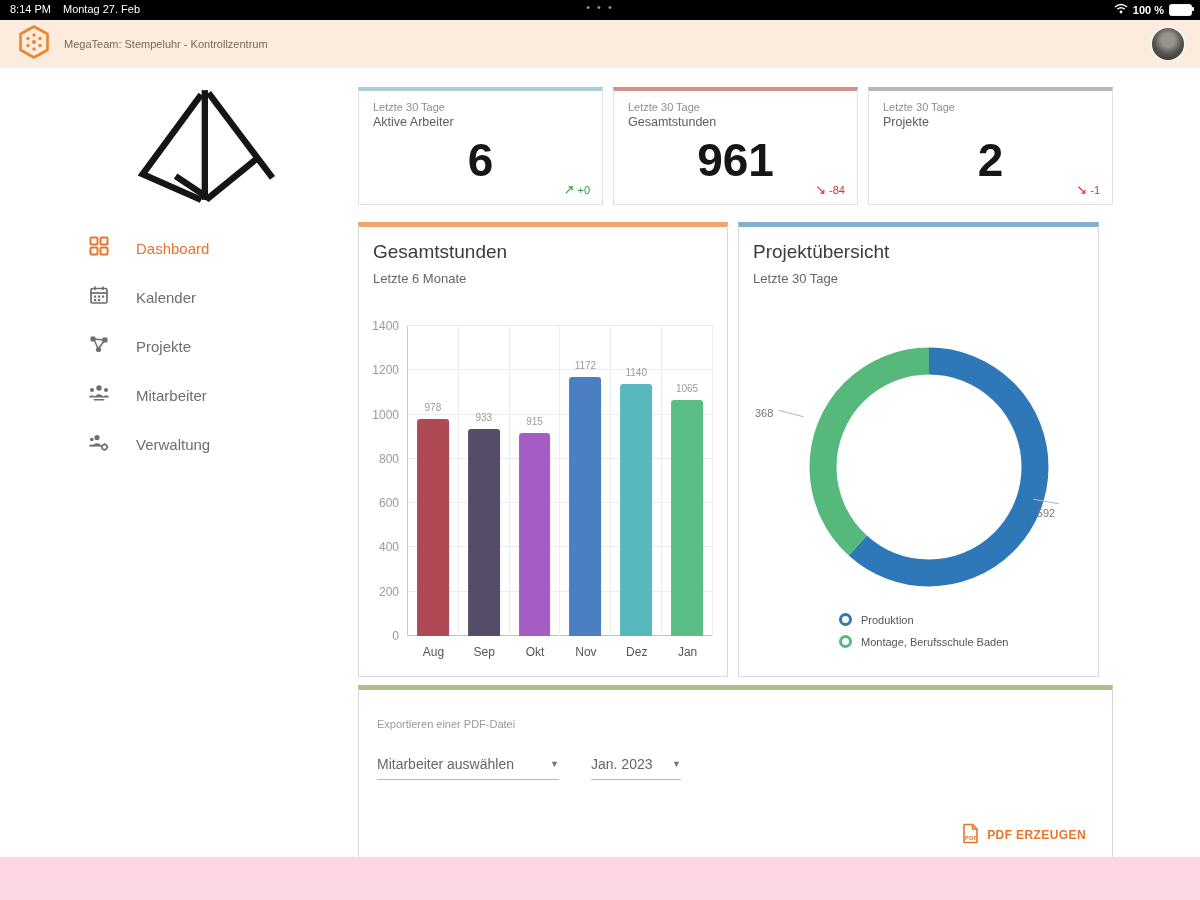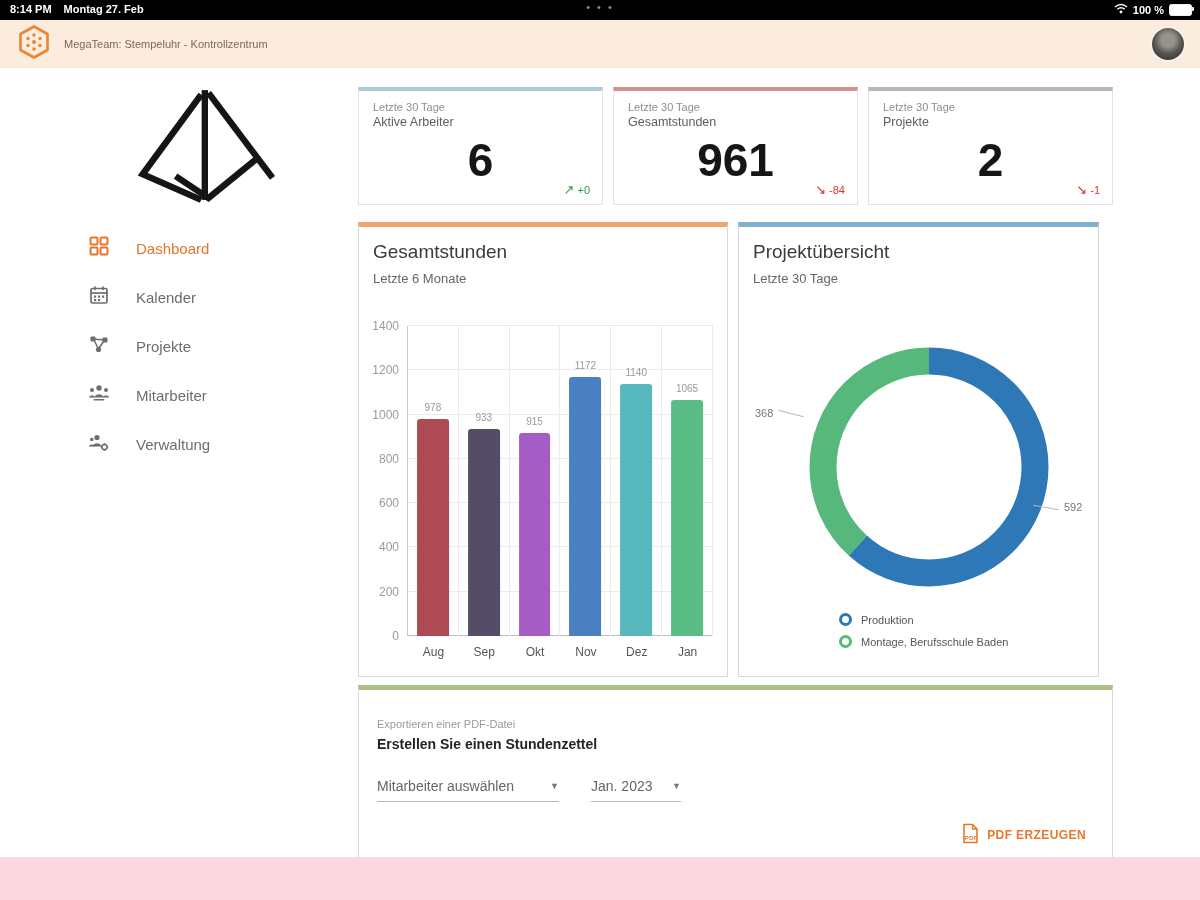--- a/index.html
+++ b/index.html
@@ -1,21 +1,21 @@
 <!DOCTYPE html>
 <html><head>
 <meta charset="utf-8">
 <style>
   html,body{margin:0;padding:0;background:#ffffff;}
   body{font-family:"Liberation Sans",sans-serif;}
   .screen{position:relative;width:1200px;height:900px;background:#fff;overflow:hidden;}
 
   
   .status-bar{position:absolute;top:0;left:0;width:1200px;height:20px;background:#000;color:#fff;font-size:11px;}
-  .sb-left{position:absolute;left:10px;top:3px;display:flex;gap:12px;font-weight:bold;}
+  .sb-left{position:absolute;left:10px;top:3px;display:flex;gap:12px;font-weight:normal;}
   .sb-center{position:absolute;left:50%;top:1px;transform:translateX(-50%);color:#8f8f8f;font-size:11px;letter-spacing:2px;}
   .sb-right{position:absolute;right:8px;top:3px;display:flex;align-items:center;gap:5px;font-weight:bold;}
   .battery{width:21px;height:10px;border:1px solid #efefef;border-radius:2.5px;position:relative;background:#fff;}
   .battery::after{content:"";position:absolute;right:-3px;top:2.5px;width:2px;height:4px;background:#efefef;border-radius:0 1px 1px 0;}
 
   
   .app-header{position:absolute;top:20px;left:0;width:1200px;height:48px;background:#fbecdd;display:flex;align-items:center;padding:0 16px;box-sizing:border-box;}
   .app-title{margin-left:12px;font-size:11px;color:#7c685a;}
   .avatar{position:absolute;right:14px;top:6px;width:36px;height:36px;border-radius:50%;
     background:radial-gradient(circle at 50% 38%, #97928a 0 26%, #55524e 55%, #2e2d2b 100%);
@@ -59,21 +59,21 @@
   .bar-val{position:absolute;left:50%;transform:translateX(-50%);font-size:10px;color:#9a9a9a;white-space:nowrap;}
   .xaxis{display:flex;margin-left:35px;margin-top:9px;}
   .xtick{flex:1;text-align:center;font-size:12px;color:#555;}
 
   
   .donut-svg{position:absolute;left:48px;top:98px;}
   .callout{position:absolute;font-size:11px;color:#777;display:flex;align-items:center;gap:5px;}
   .callout .line{width:26px;height:1px;background:#b8b8b8;}
   #callout-left{left:16px;top:180px;}
   #callout-left .line{transform:rotate(14deg);}
-  #callout-right{left:294px;top:274px;}
+  #callout-right{left:294px;top:274px;flex-direction:column;}
   #callout-right .line{transform:rotate(10deg);}
   .legend{position:absolute;left:100px;top:386px;display:flex;flex-direction:column;gap:9px;}
   .legend-item{display:flex;align-items:center;gap:9px;font-size:11px;color:#555;}
   .ring{width:7px;height:7px;border-radius:50%;border:3px solid #000;background:#fff;}
 
   
   .exp-small{font-size:11px;color:#999;}
   .exp-title{font-size:14px;font-weight:bold;color:#242424;margin-top:6px;}
   .selects{display:flex;gap:32px;margin-top:26px;}
   .select{display:flex;align-items:center;justify-content:space-between;border-bottom:1px solid #b9b9b9;padding-bottom:7px;font-size:14px;color:#666;cursor:pointer;}
@@ -331,21 +331,20 @@
         </div>
         <div class="legend-item">
           <span class="ring" style="border-color: rgb(87, 184, 124);"></span>
           <span>Montage, Berufsschule Baden</span>
         </div>
       </div>
   </div>
 
   <div class="panel" id="export-panel" style="border-top-color: rgb(169, 192, 135);">
     <div class="exp-small">Exportieren einer PDF-Datei</div>
-    <div class="exp-title">Erstellen Sie einen Stundenzettel</div>
     <div class="selects">
       <div class="select" id="employee-select">
         <span>Mitarbeiter auswählen</span>
         <span class="caret">▼</span>
       </div>
       <div class="select" id="month-select">
         <span>Jan. 2023</span>
         <span class="caret">▼</span>
       </div>
     </div>

